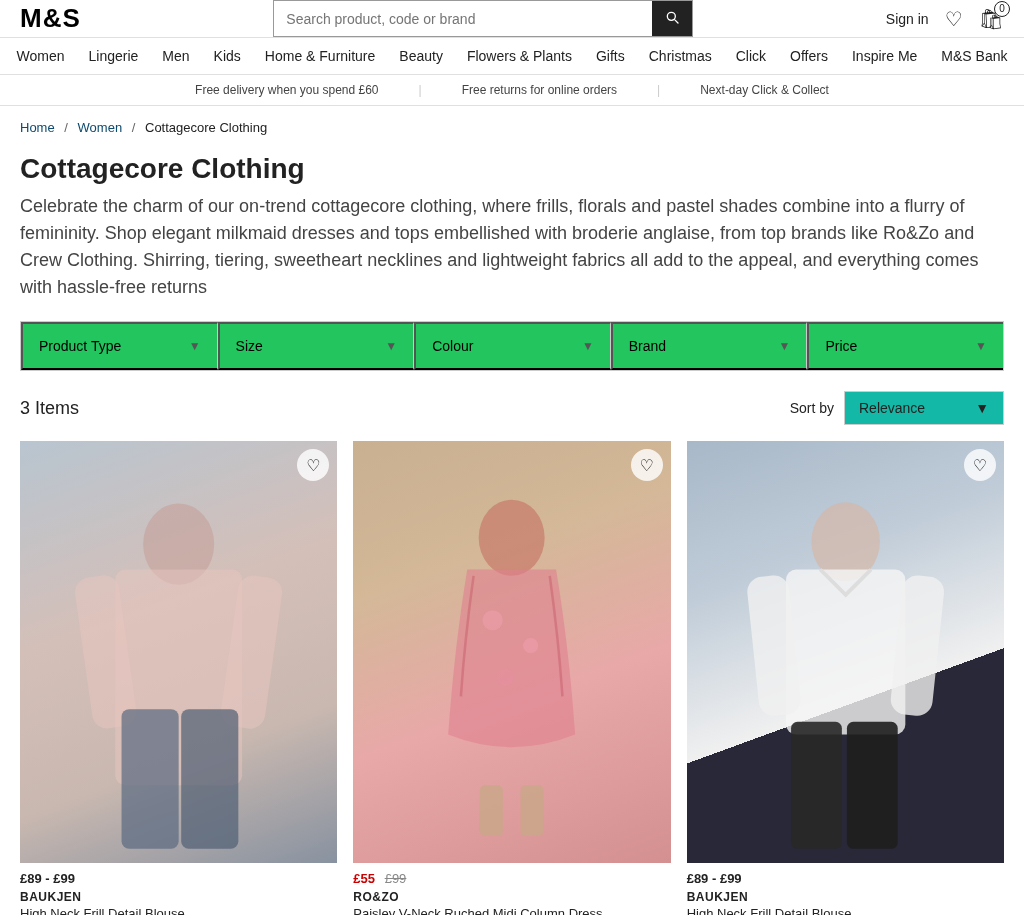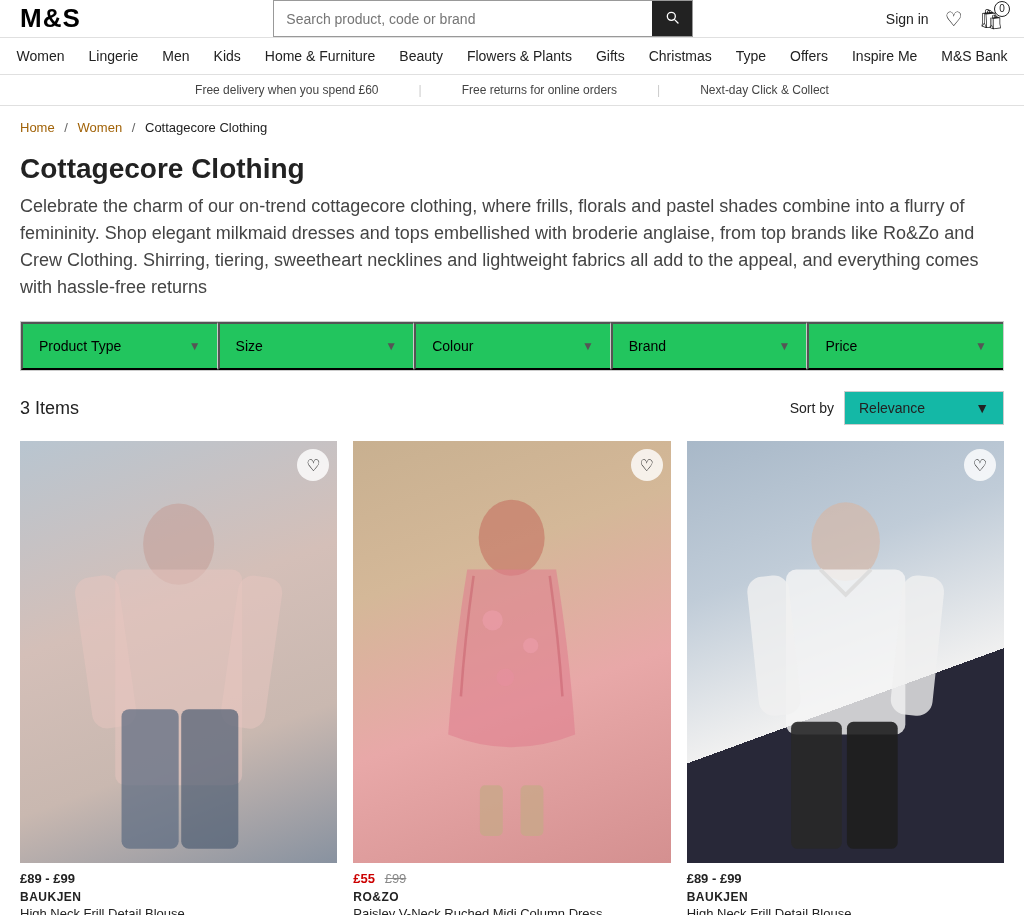--- a/index.html
+++ b/index.html
@@ -22,21 +22,21 @@
     .main-nav { display: flex; align-items: center; justify-content: center; gap: 24px; padding: 10px 20px; border-bottom: 1px solid #e0e0e0; }
     .main-nav a { text-decoration: none; color: #222; font-size: 14px; white-space: nowrap; }
 
     
     .info-bar { display: flex; align-items: flex-end; justify-content: center; gap: 20px; background: #fff; padding: 8px 20px; border-bottom: 1px solid #e0e0e0; font-size: 12px; color: #444; }
     .info-bar span { padding: 0 10px; }
     .info-bar .sep { color: #ccc; }
 
     
     .breadcrumb { padding: 14px 20px 8px; font-size: 13px; color: #666; }
-    .breadcrumb a { color: #a16207; text-decoration: none; }
+    .breadcrumb a { color: #0c4a6e; text-decoration: none; }
     .breadcrumb .sep { margin: 0 6px; }
     .breadcrumb .current { color: #222; }
 
     
     .page-content { padding: 0 20px; }
 
     .page-title { font-size: 28px; font-weight: 700; margin: 10px 0 8px; }
     .page-desc { font-size: 18px; color: #444; line-height: 1.5; margin-bottom: 20px; max-width: 980px; }
 
     
@@ -105,21 +105,21 @@
   <nav class="main-nav">
     <a href="#">Women</a>
     <a href="#">Lingerie</a>
     <a href="#">Men</a>
     <a href="#">Kids</a>
     <a href="#">Home &amp; Furniture</a>
     <a href="#">Beauty</a>
     <a href="#">Flowers &amp; Plants</a>
     <a href="#">Gifts</a>
     <a href="#">Christmas</a>
-    <a href="#">Type</a>
+    <a href="#">Click</a>
     <a href="#">Offers</a>
     <a href="#">Inspire Me</a>
     <a href="#">M&amp;S Bank</a>
   </nav>
 
   <div class="info-bar">
     <span>Free delivery when you spend £60</span>
     <span class="sep">|</span>
     <span>Free returns for online orders</span>
     <span class="sep">|</span>

